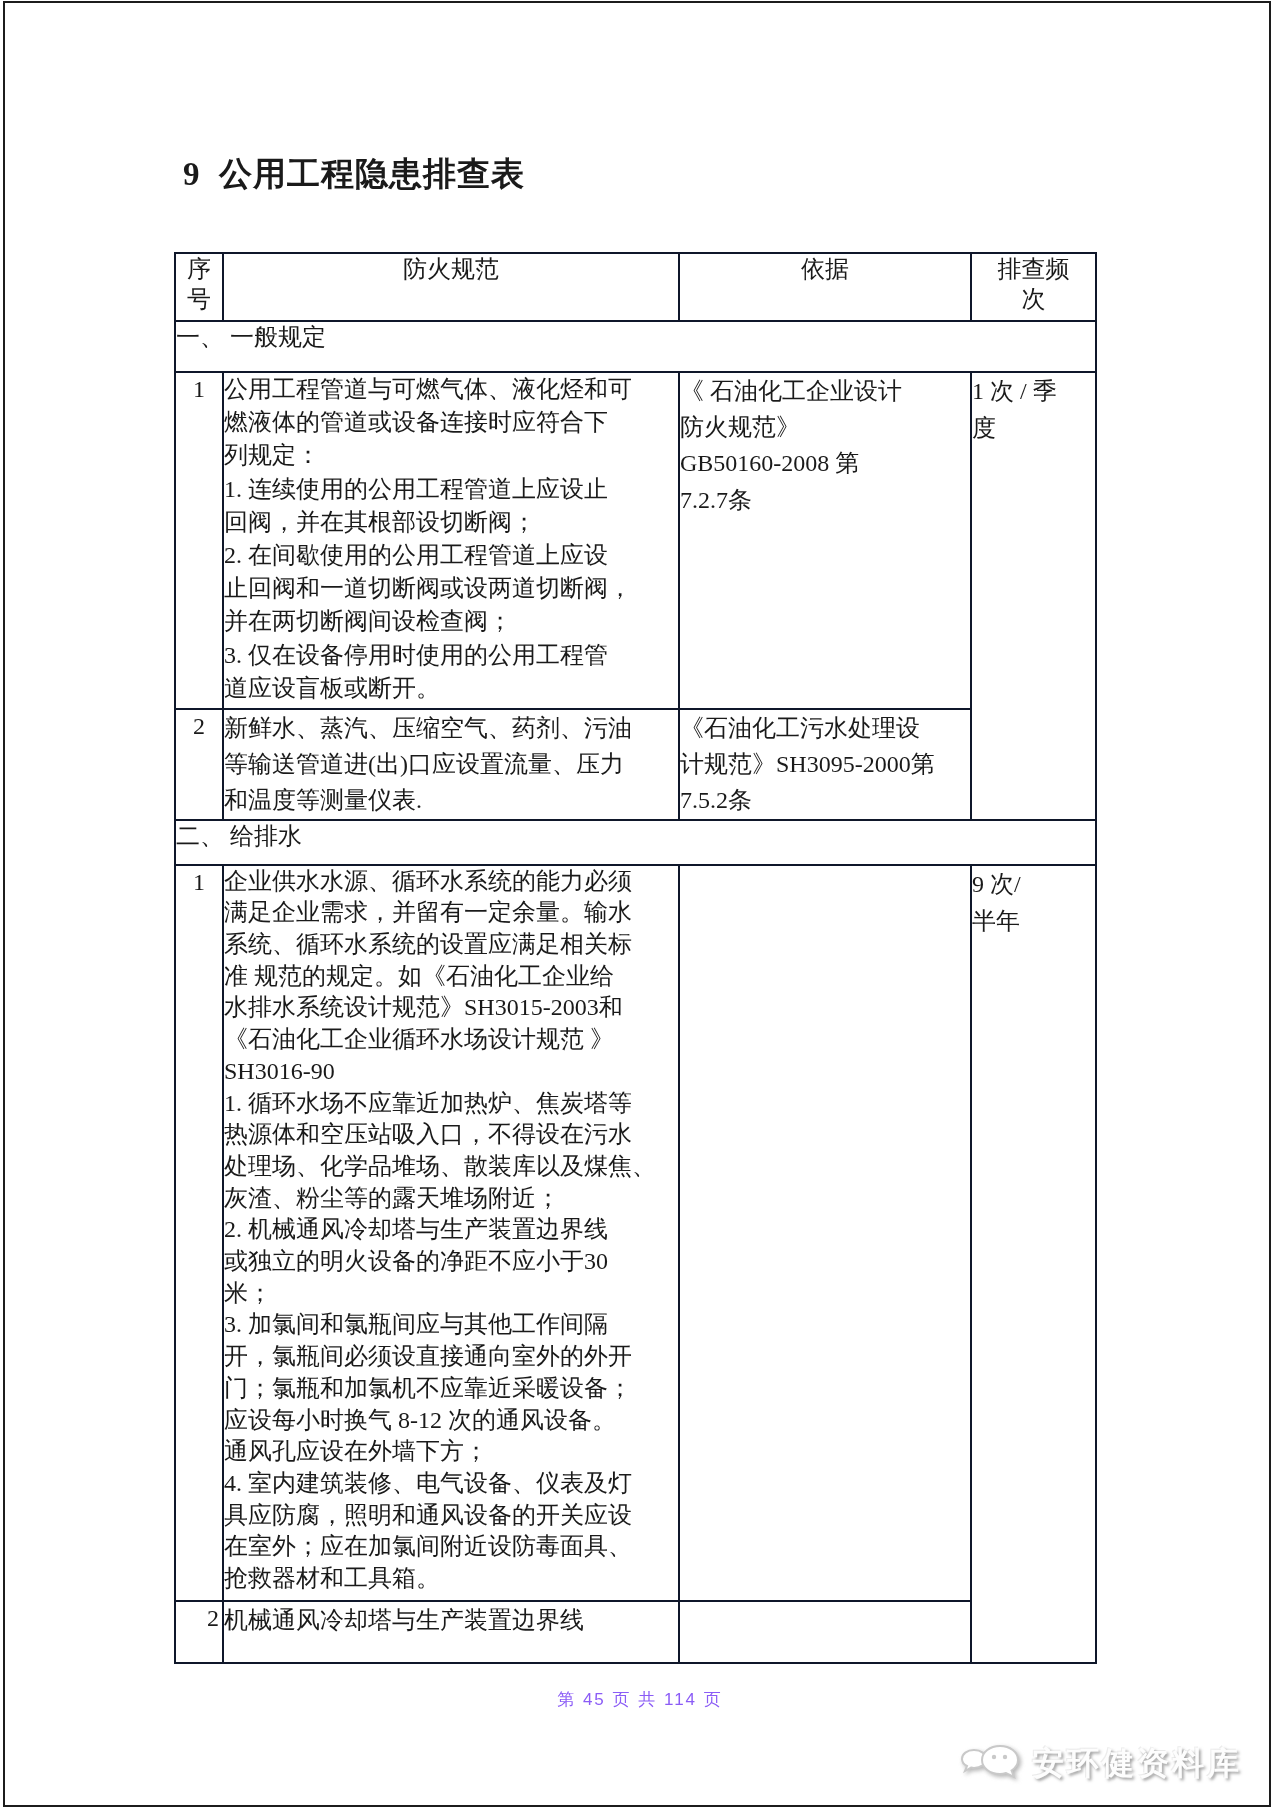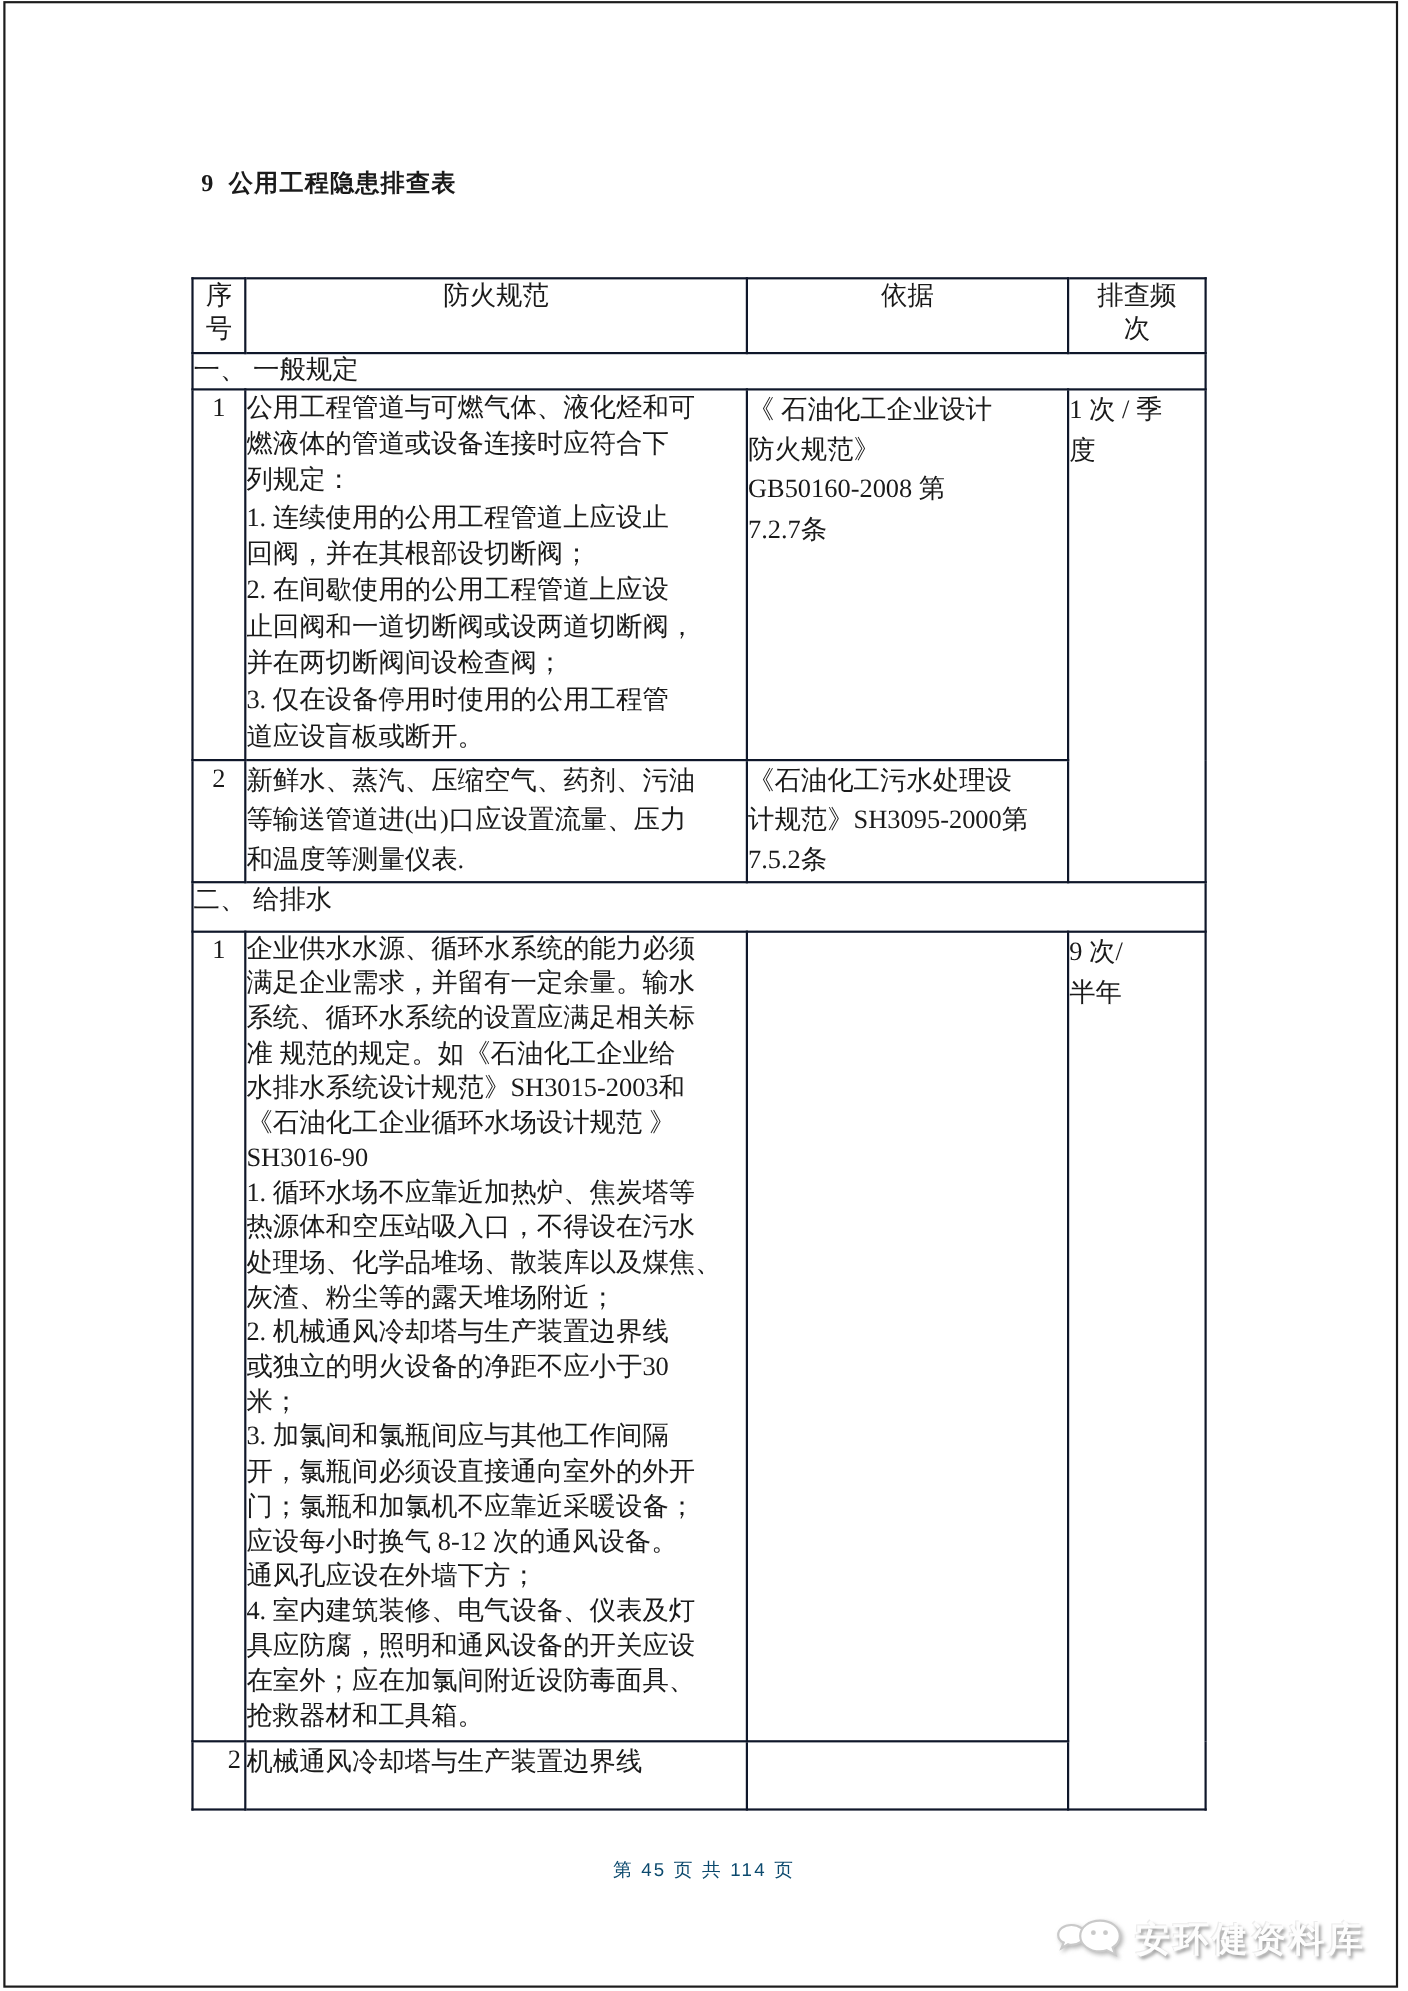--- a/index.html
+++ b/index.html
@@ -7,21 +7,21 @@
     width:1280px;height:1810px;position:relative;background:#ffffff;
     font-family:"Liberation Serif","DejaVu Serif",serif;color:#1a1a1a;
     overflow:hidden;
   }
   .page-frame{
     position:absolute;left:3px;top:1px;width:1264px;height:1802px;
     border:2px solid #1c1c1c;pointer-events:none;
   }
   .doc-title{
     position:absolute;left:183px;top:152px;margin:0;
-    font-size:22px;font-weight:bold;letter-spacing:1px;white-space:pre;
+    font-size:33px;font-weight:bold;letter-spacing:1px;white-space:pre;
   }
   table.inspection{
     position:absolute;left:174px;top:252px;width:921px;
     border-collapse:collapse;table-layout:fixed;
   }
   table.inspection td,table.inspection th{
     border:2px solid #0f172a;vertical-align:top;overflow:hidden;
     font-size:24px;font-weight:normal;padding:0;
   }
   th.hcell{vertical-align:middle;text-align:center;font-weight:bold;line-height:30px;}
@@ -38,21 +38,21 @@
   .lh37{line-height:37px;}
   td.basis-cell{white-space:pre-line;padding:2px 4px 0 14px;margin-left:40px;}
   td.freq-cell{white-space:pre-line;padding:4px 4px 0 10px;line-height:37px;}
   .pt-r1{padding-top:100px;}
   .pt-r3{padding-top:224px;}
   .pt-top{padding-top:4px;}
   .shift-right{display:inline-block;position:relative;left:14px;}
   .page-footer{
     position:absolute;left:0;right:0;top:1688px;text-align:center;
     font-family:"Liberation Sans","DejaVu Sans",sans-serif;
-    font-size:17px;color:#0c4a6e;letter-spacing:2px;
+    font-size:17px;color:#8b5cf6;letter-spacing:2px;
   }
   .watermark{
     position:absolute;top:1742px;right:38px;display:flex;align-items:flex-start;gap:8px;
   }
   .watermark .wm-text{
     font-size:32px;font-weight:bold;letter-spacing:3px;color:#fdfdfd;
     text-shadow:2px 2px 3px rgba(130,130,130,0.75), -1px -1px 0 rgba(225,225,225,0.6);
   }
   .wm-icon{filter:drop-shadow(2px 2px 2px rgba(120,120,120,0.55));}
 </style>
@@ -70,21 +70,21 @@
       <col style="width:292px">
       <col style="width:125px">
   </colgroup>
   <tbody>
       <tr style="height:68px">
     <th class="hcell"><span class="narrow2">序号</span></th>
     <th class="hcell">防火规范</th>
     <th class="hcell">依据</th>
     <th class="hcell"><span class="narrow">排查频次</span></th>
   </tr>
-  <tr style="height:33px">
+  <tr style="height:51px">
     <td class="section-cell" colspan="4">一、 一般规定</td>
   </tr>
   <tr style="height:337px">
     <td class="no-cell pt-r1">1</td>
     <td class="txt lh33">公用工程管道与可燃气体、液化烃和可
 燃液体的管道或设备连接时应符合下
 列规定：
 1. 连续使用的公用工程管道上应设止
 回阀，并在其根部设切断阀；
 2. 在间歇使用的公用工程管道上应设

